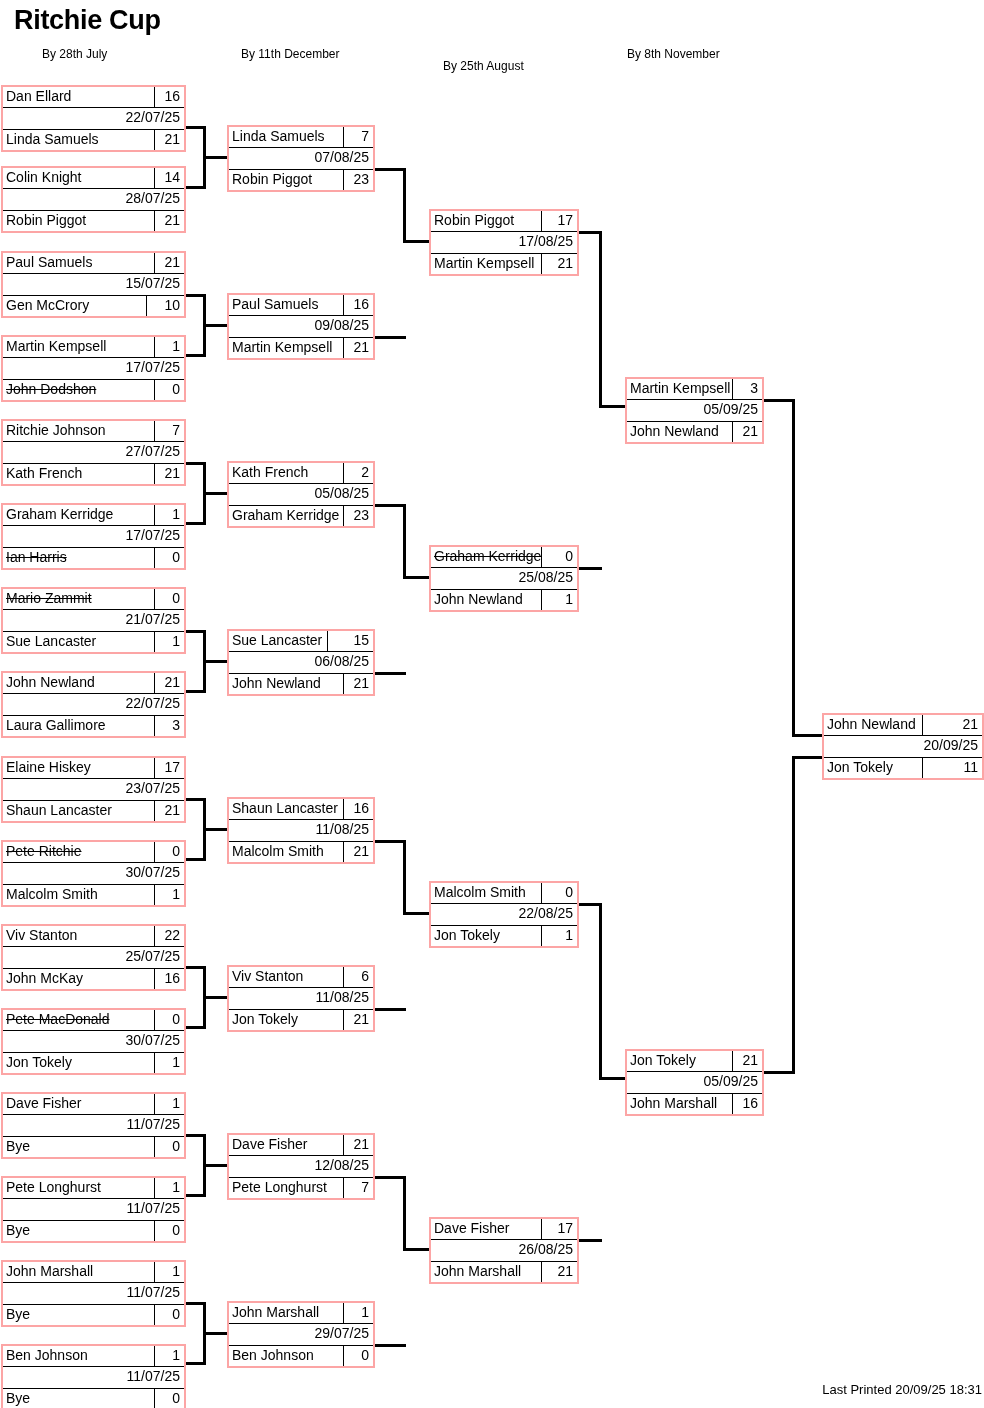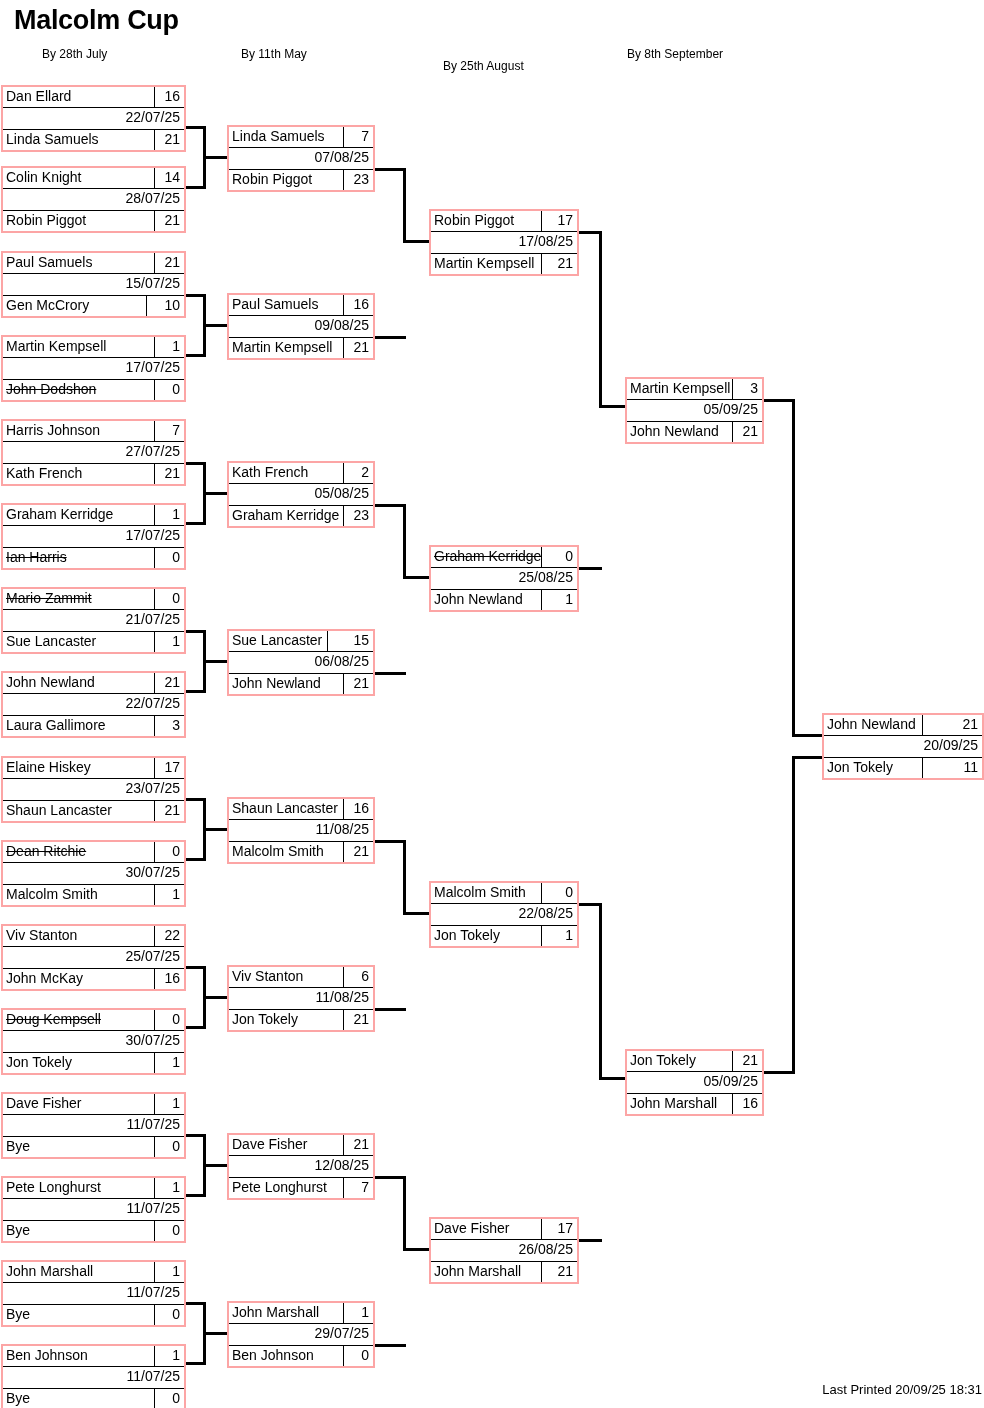--- a/index.html
+++ b/index.html
@@ -58,27 +58,27 @@
   .footer-note{
     position:absolute;
     font-size:13px;line-height:16px;white-space:nowrap;
   }
 </style>
 </head>
 <body>
 
 <div id="stage">
 
-  <div class="page-title">Malcolm Cup</div>
+  <div class="page-title">Ritchie Cup</div>
 
   <div id="headers">
       <div class="round-header" style="left: 42px;">By 28th July</div>
-      <div class="round-header" style="left: 241px;">By 11th May</div>
+      <div class="round-header" style="left: 241px;">By 11th December</div>
       <div class="round-header" style="left: 443px; margin-top: 12px;">By 25th August</div>
-      <div class="round-header" style="left: 627px;">By 8th September</div>
+      <div class="round-header" style="left: 627px;">By 8th November</div>
     </div>
   <div id="connectors">
       <div class="conn" style="left: 186px; top: 126px; width: 20px; height: 3px;"></div>
       <div class="conn" style="left: 203px; top: 126px; width: 3px; height: 63px;"></div>
       <div class="conn" style="left: 186px; top: 186px; width: 20px; height: 3px;"></div>
       <div class="conn" style="left: 203px; top: 156px; width: 27px; height: 3px;"></div>
       <div class="conn" style="left: 186px; top: 294px; width: 20px; height: 3px;"></div>
       <div class="conn" style="left: 203px; top: 294px; width: 3px; height: 63px;"></div>
       <div class="conn" style="left: 186px; top: 354px; width: 20px; height: 3px;"></div>
       <div class="conn" style="left: 203px; top: 324px; width: 27px; height: 3px;"></div>
@@ -177,21 +177,21 @@
           <div class="score" style="width: 30px;">1</div>
         </div>
         <div class="datecell">17/07/25</div>
         <div class="mrow bottom">
           <div class="name struck">John Dodshon</div>
           <div class="score" style="width: 30px;">0</div>
         </div>
       </div>
       <div class="match" style="left: 1px; top: 419px; width: 185px;">
         <div class="mrow top">
-          <div class="name">Harris Johnson</div>
+          <div class="name">Ritchie Johnson</div>
           <div class="score" style="width: 30px;">7</div>
         </div>
         <div class="datecell">27/07/25</div>
         <div class="mrow bottom">
           <div class="name">Kath French</div>
           <div class="score" style="width: 30px;">21</div>
         </div>
       </div>
       <div class="match" style="left: 1px; top: 503px; width: 185px;">
         <div class="mrow top">
@@ -232,21 +232,21 @@
           <div class="score" style="width: 30px;">17</div>
         </div>
         <div class="datecell">23/07/25</div>
         <div class="mrow bottom">
           <div class="name">Shaun Lancaster</div>
           <div class="score" style="width: 30px;">21</div>
         </div>
       </div>
       <div class="match" style="left: 1px; top: 840px; width: 185px;">
         <div class="mrow top">
-          <div class="name struck">Dean Ritchie</div>
+          <div class="name struck">Pete Ritchie</div>
           <div class="score" style="width: 30px;">0</div>
         </div>
         <div class="datecell">30/07/25</div>
         <div class="mrow bottom">
           <div class="name">Malcolm Smith</div>
           <div class="score" style="width: 30px;">1</div>
         </div>
       </div>
       <div class="match" style="left: 1px; top: 924px; width: 185px;">
         <div class="mrow top">
@@ -254,21 +254,21 @@
           <div class="score" style="width: 30px;">22</div>
         </div>
         <div class="datecell">25/07/25</div>
         <div class="mrow bottom">
           <div class="name">John McKay</div>
           <div class="score" style="width: 30px;">16</div>
         </div>
       </div>
       <div class="match" style="left: 1px; top: 1008px; width: 185px;">
         <div class="mrow top">
-          <div class="name struck">Doug Kempsell</div>
+          <div class="name struck">Pete MacDonald</div>
           <div class="score" style="width: 30px;">0</div>
         </div>
         <div class="datecell">30/07/25</div>
         <div class="mrow bottom">
           <div class="name">Jon Tokely</div>
           <div class="score" style="width: 30px;">1</div>
         </div>
       </div>
       <div class="match" style="left: 1px; top: 1092px; width: 185px;">
         <div class="mrow top">

